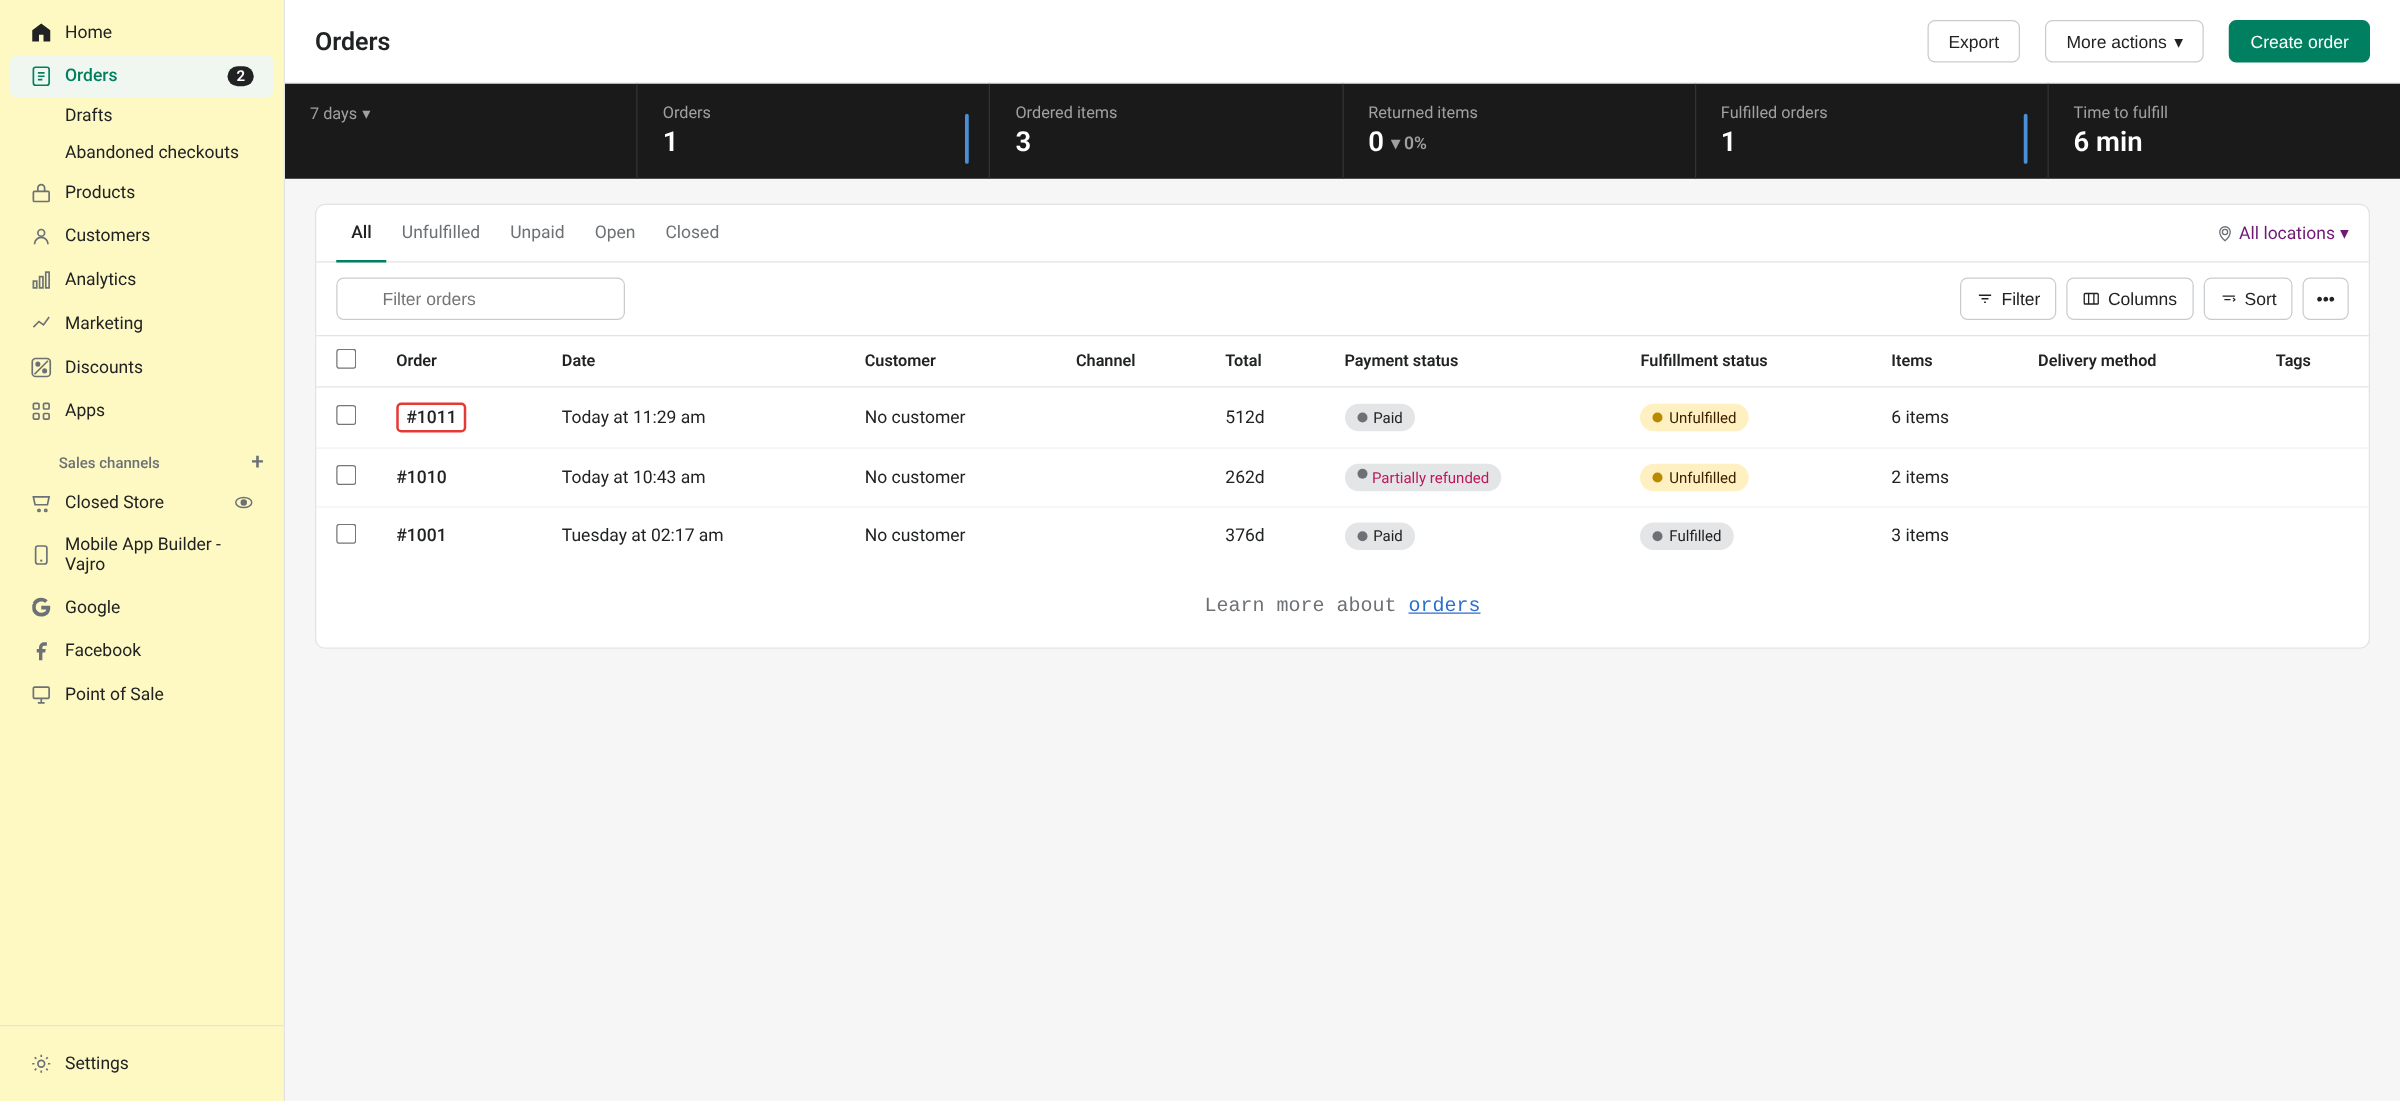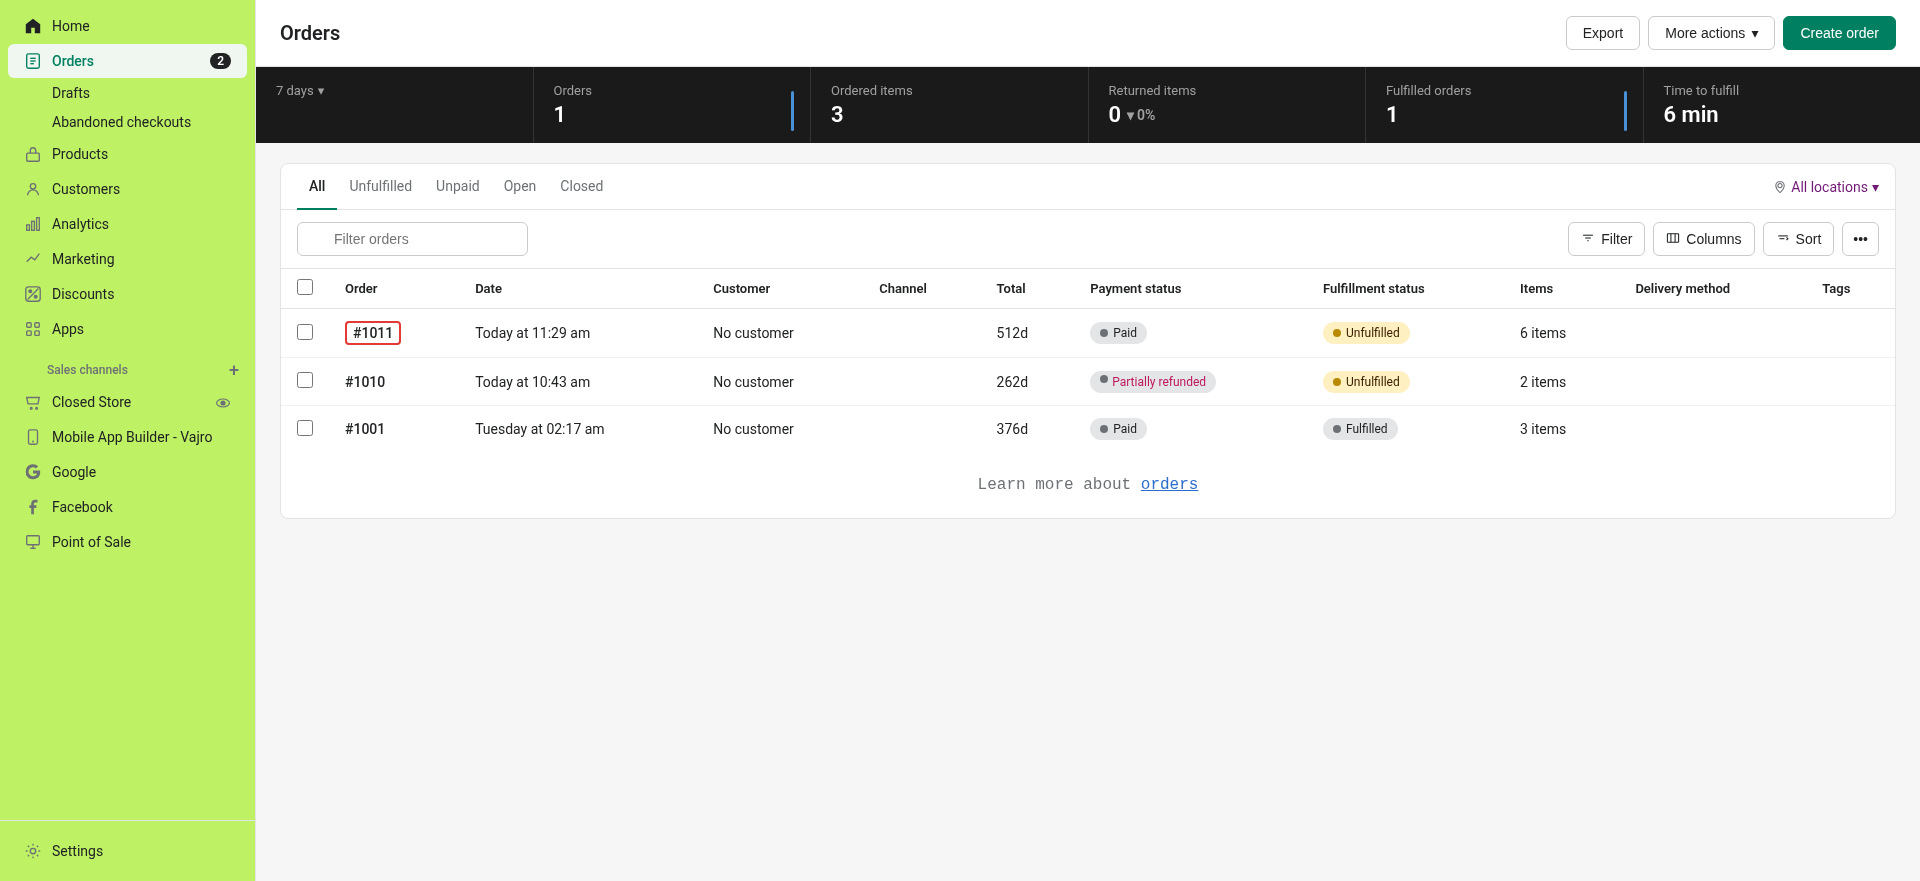--- a/index.html
+++ b/index.html
@@ -1,33 +1,33 @@
 <!DOCTYPE html>
 <html><head>
   <meta charset="utf-8">
   <style>
     * { box-sizing: border-box; margin: 0; padding: 0; }
     body { font-family: -apple-system, BlinkMacSystemFont, 'Segoe UI', Roboto, sans-serif; background: #f6f6f7; display: flex; height: 100vh; overflow: hidden; font-size: 14px; }
 
     
-    .sidebar { width: 256px; background: #bef264; border-right: 1px solid #e1e3e5; display: flex; flex-direction: column; height: 100vh; overflow-y: auto; flex-shrink: 0; }
+    .sidebar { width: 228px; background: #fef9c3; border-right: 1px solid #e1e3e5; display: flex; flex-direction: column; height: 100vh; overflow-y: auto; flex-shrink: 0; }
     .sidebar-nav { flex: 1; padding: 8px 0; }
     .sidebar-item { display: flex; align-items: center; padding: 8px 16px; cursor: pointer; color: #202223; border-radius: 6px; margin: 1px 8px; gap: 10px; font-size: 14px; }
     .sidebar-item.active { background: #f0f7f0; color: #008060; font-weight: 500; }
     .sidebar-item .badge { margin-left: auto; background: #202223; color: #fff; border-radius: 10px; padding: 1px 7px; font-size: 12px; font-weight: 600; }
     .sidebar-item .icon { width: 18px; height: 18px; display: flex; align-items: center; justify-content: center; flex-shrink: 0; }
     .sidebar-section-label { font-size: 12px; color: #6d7175; padding: 12px 16px 4px; font-weight: 500; display: flex; align-items: center; justify-content: space-between; margin-left: 31px; }
     .sidebar-sub-item { padding: 6px 16px 6px 44px; cursor: pointer; color: #202223; font-size: 14px; border-radius: 6px; margin: 1px 8px; }
     .sidebar-footer { padding: 12px 0; border-top: 1px solid #e1e3e5; margin-top: auto; }
 
     
     .main { flex: 1; display: flex; flex-direction: column; overflow: hidden; }
     .main-header { display: flex; align-items: center; padding: 16px 24px; background: #fff; border-bottom: 1px solid #e1e3e5; }
     .page-title { font-size: 20px; font-weight: 600; color: #202223; flex: 1; }
-    .header-actions { display: flex; gap: 8px; align-items: center; }
+    .header-actions { display: flex; gap: 20px; align-items: center; }
     .btn { padding: 8px 16px; border-radius: 6px; cursor: pointer; font-size: 14px; font-weight: 500; border: 1px solid transparent; display: flex; align-items: center; gap: 6px; }
     .btn-secondary { background: #fff; border-color: #c9cccf; color: #202223; }
     .btn-primary { background: #008060; color: #fff; border-color: #008060; }
 
     
     .stats-bar { background: #1a1a1a; display: flex; align-items: stretch; padding: 0; }
     .stat-item { flex: 1; padding: 16px 20px; border-right: 1px solid #333; display: flex; flex-direction: column; gap: 4px; position: relative; }
     .stat-item:last-child { border-right: none; }
     .stat-label { font-size: 13px; color: #a0a0a0; }
     .stat-value { font-size: 22px; font-weight: 600; color: #fff; display: flex; align-items: center; gap: 6px; }
@@ -42,21 +42,21 @@
     .tabs-bar { display: flex; align-items: center; padding: 0 16px; border-bottom: 1px solid #e1e3e5; }
     .tab { padding: 14px 12px; cursor: pointer; color: #6d7175; font-size: 14px; border-bottom: 2px solid transparent; margin-bottom: -1px; }
     .tab.active { color: #202223; border-bottom-color: #008060; font-weight: 500; }
     .tabs-location { margin-left: auto; display: flex; align-items: center; gap: 4px; color: #701a75; font-size: 14px; cursor: pointer; padding: 14px 0; }
 
     
     .filter-bar { display: flex; align-items: center; gap: 8px; padding: 12px 16px; border-bottom: 1px solid #e1e3e5; }
     .search-input { flex: 1; padding: 8px 12px 8px 36px; border: 1px solid #c9cccf; border-radius: 6px; font-size: 14px; color: #202223; background: #fff; position: relative; }
     .search-wrapper { flex: 1; position: relative; }
     .search-icon-pos { position: absolute; left: 10px; top: 50%; transform: translateY(-50%); color: #6d7175; }
-    .filter-btn { padding: 8px 12px; border: 1px solid #c9cccf; border-radius: 6px; background: #fff; cursor: pointer; font-size: 14px; color: #202223; display: flex; gap: 6px; }
+    .filter-btn { padding: 8px 12px; border: 1px solid #c9cccf; border-radius: 6px; background: #fff; cursor: pointer; font-size: 14px; color: #202223; display: flex; align-items: center; gap: 6px; }
 
     
     .table-container { overflow-x: auto; }
     table { width: 100%; border-collapse: collapse; }
     thead th { padding: 10px 16px; text-align: left; font-size: 13px; font-weight: 600; color: #202223; border-bottom: 1px solid #e1e3e5; white-space: nowrap; }
     tbody td { padding: 12px 16px; font-size: 14px; color: #202223; border-bottom: 1px solid #f1f2f3; white-space: nowrap; }
     tbody tr:last-child td { border-bottom: none; }
     .order-link { color: #202223; text-decoration: none; font-weight: 500; border: 2px solid #e53935; border-radius: 4px; padding: 2px 6px; display: inline-block; }
     .order-link-plain { color: #202223; text-decoration: none; font-weight: 500; }
     .checkbox-cell { width: 40px; }

